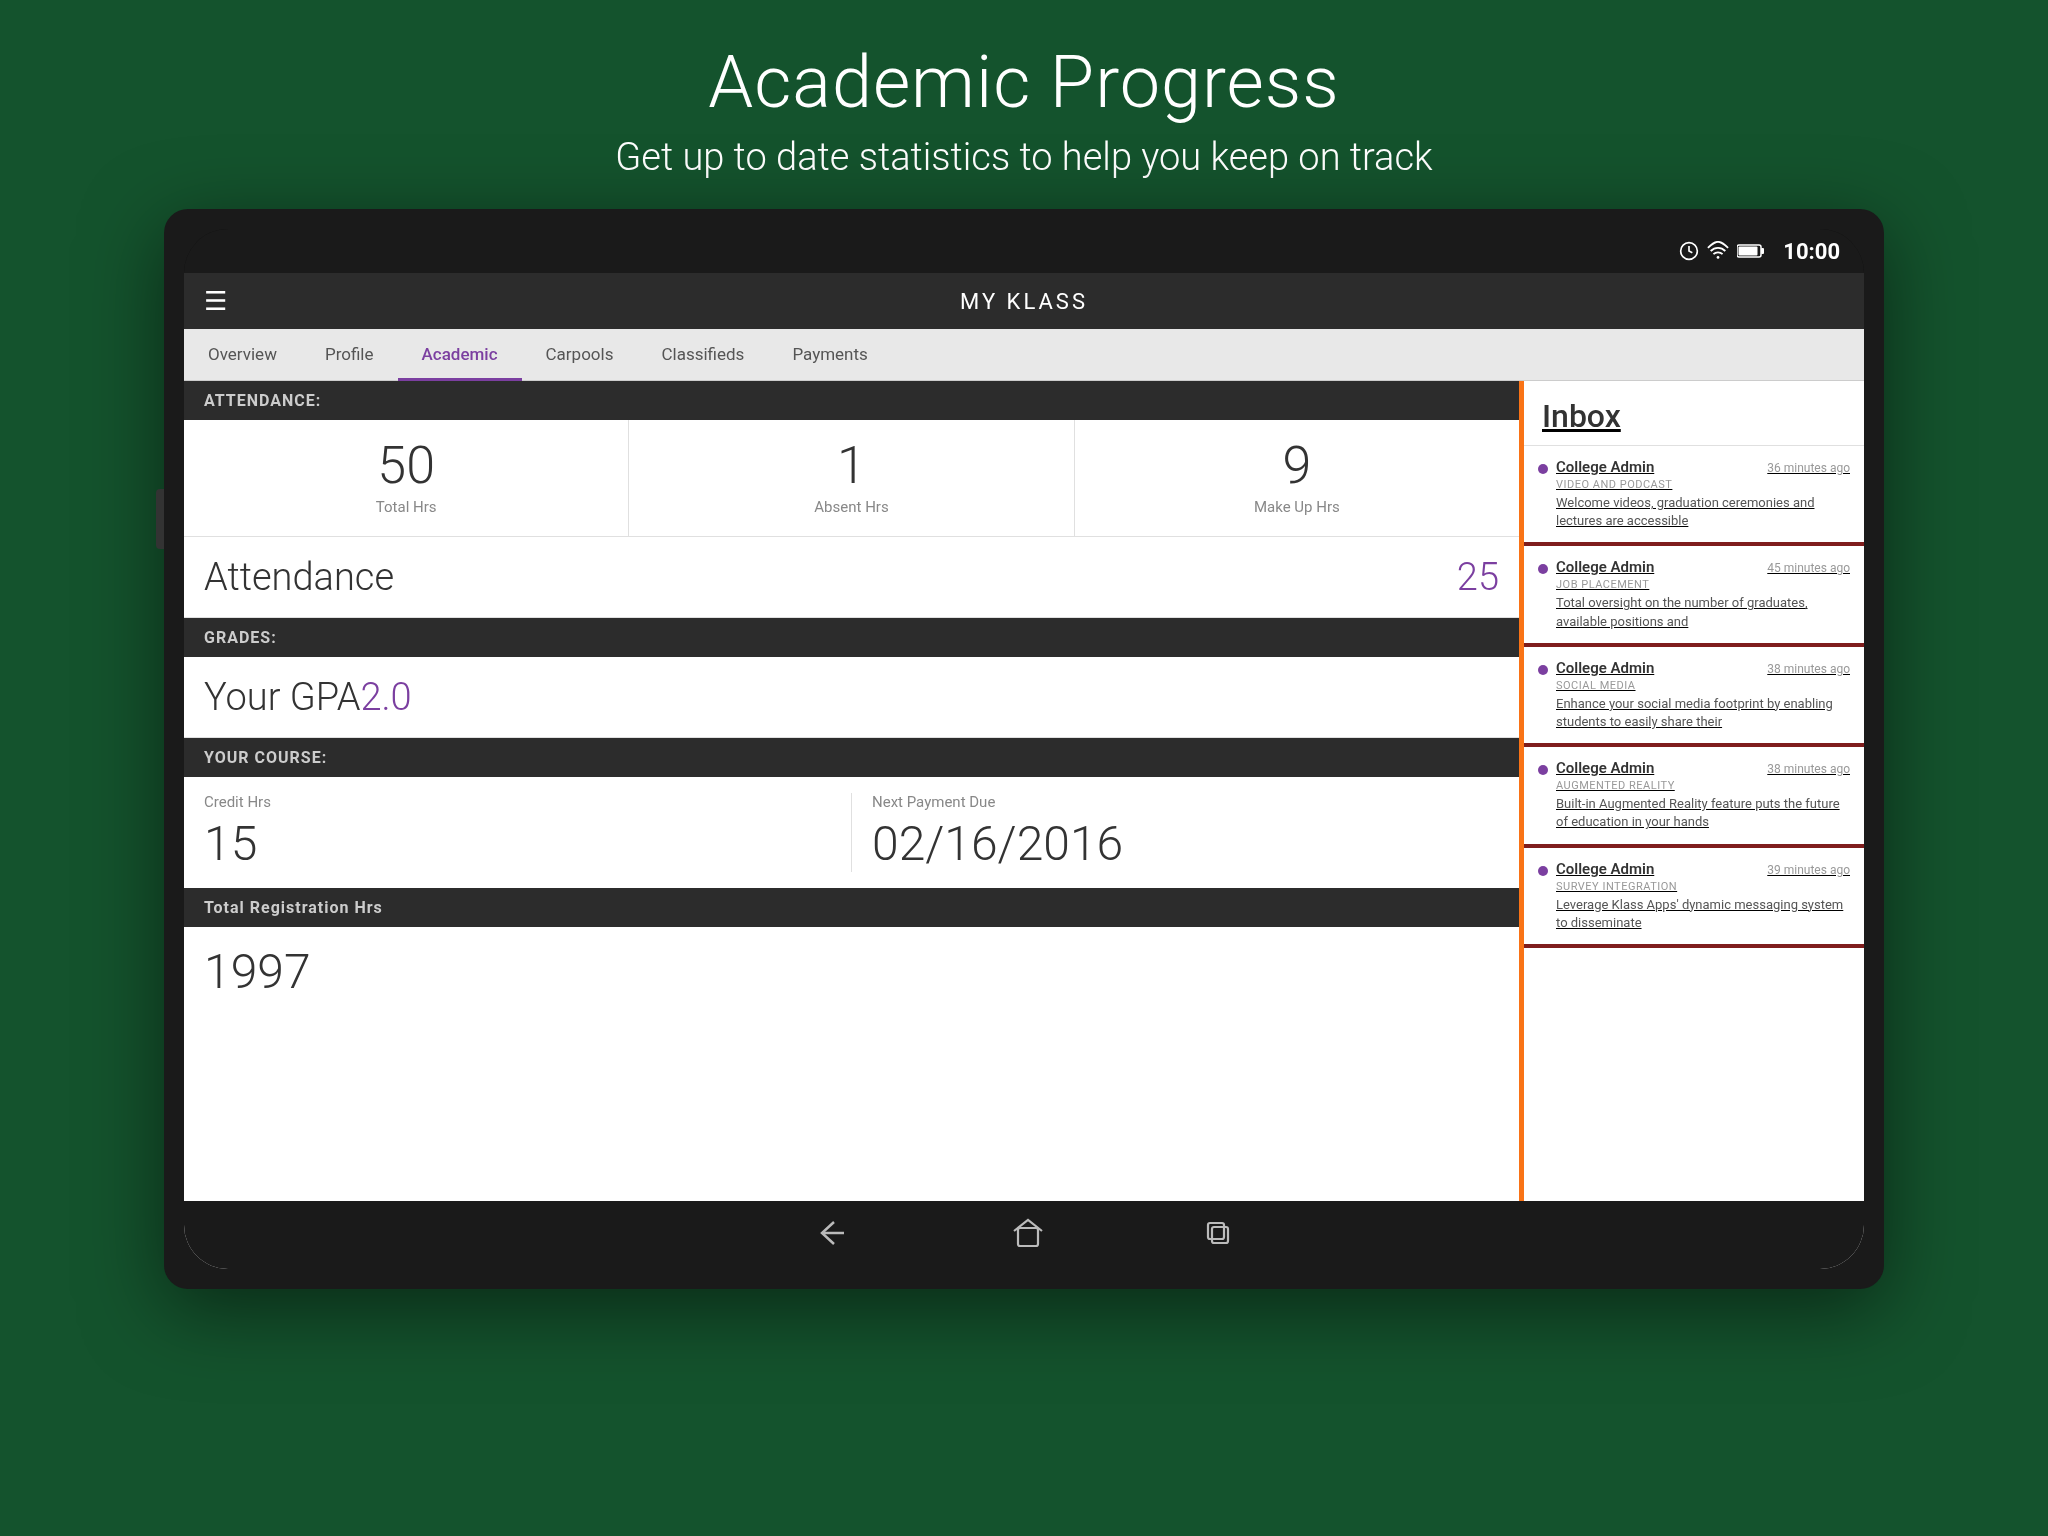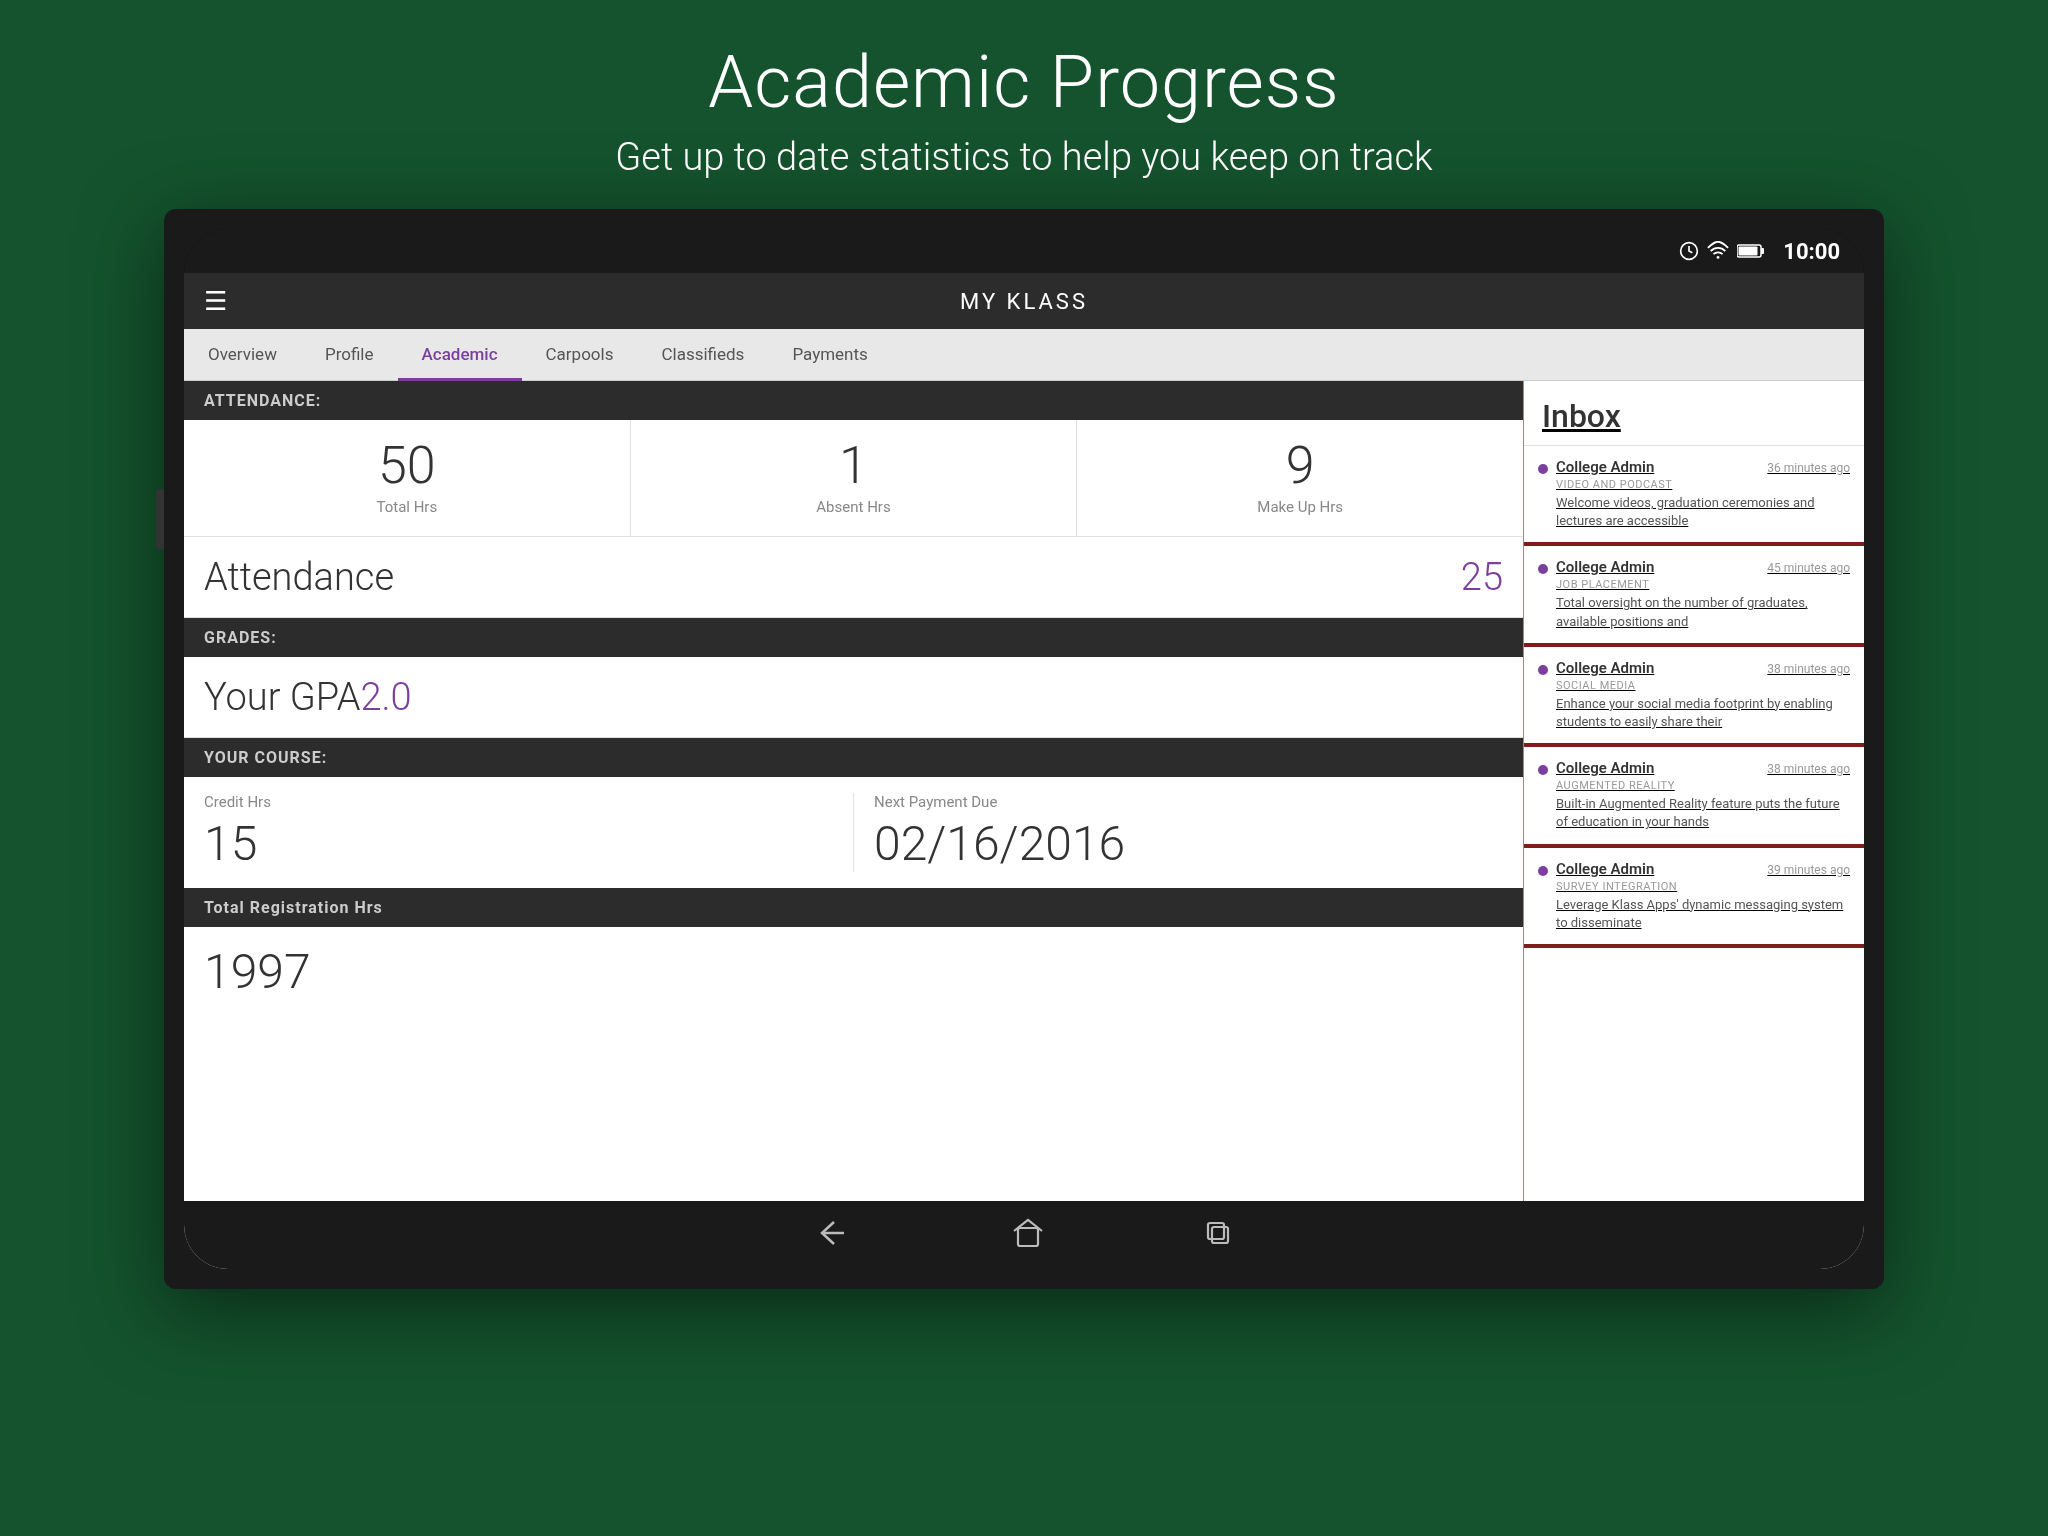--- a/index.html
+++ b/index.html
@@ -31,21 +31,21 @@
 
     .page-header p {
       font-size: 38px;
       font-weight: 300;
     }
 
     .tablet-outer {
       width: 1720px;
       height: 1080px;
       background: #1a1a1a;
-      border-radius: 12px;
+      border-radius: 24px;
       padding: 20px;
       box-shadow: 0 20px 80px rgba(0,0,0,0.5);
       position: relative;
     }
 
     .tablet-inner {
       width: 100%;
       height: 100%;
       background: #111;
       border-radius: 44px;
@@ -148,21 +148,21 @@
       flex: 1;
       display: flex;
       overflow: hidden;
     }
 
     
     .left-panel {
       flex: 1;
       background: white;
       overflow-y: auto;
-      border-right: 1px solid #f97316;
+      border-right: 5px solid #f97316;
     }
 
     .section-header {
       background: #2c2c2c;
       color: #ccc;
       font-size: 16px;
       font-weight: bold;
       padding: 10px 20px;
       letter-spacing: 1px;
     }

